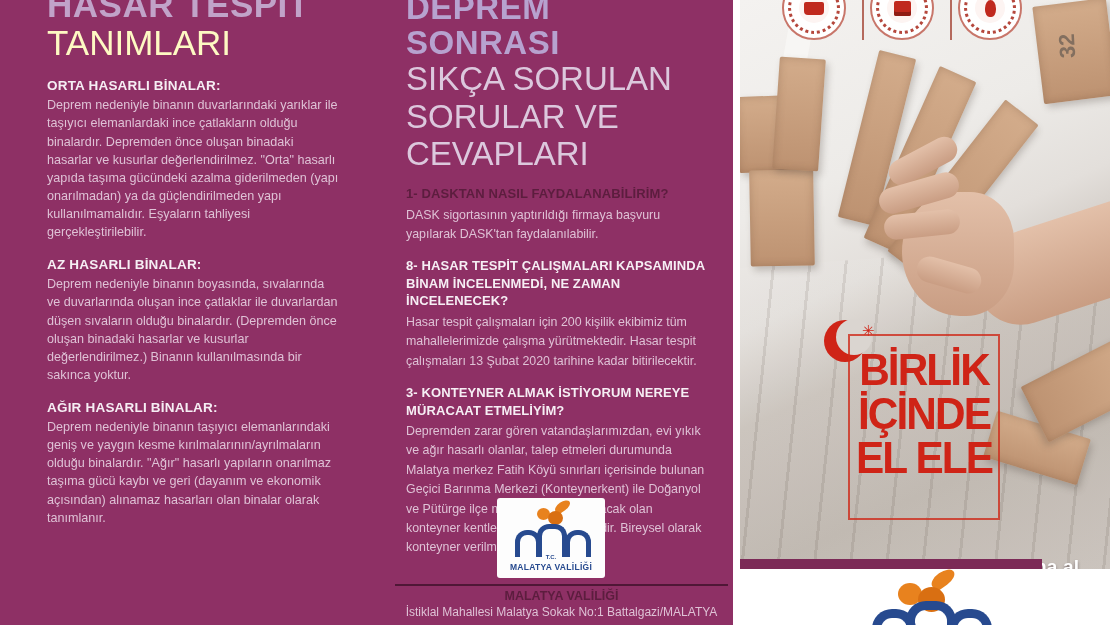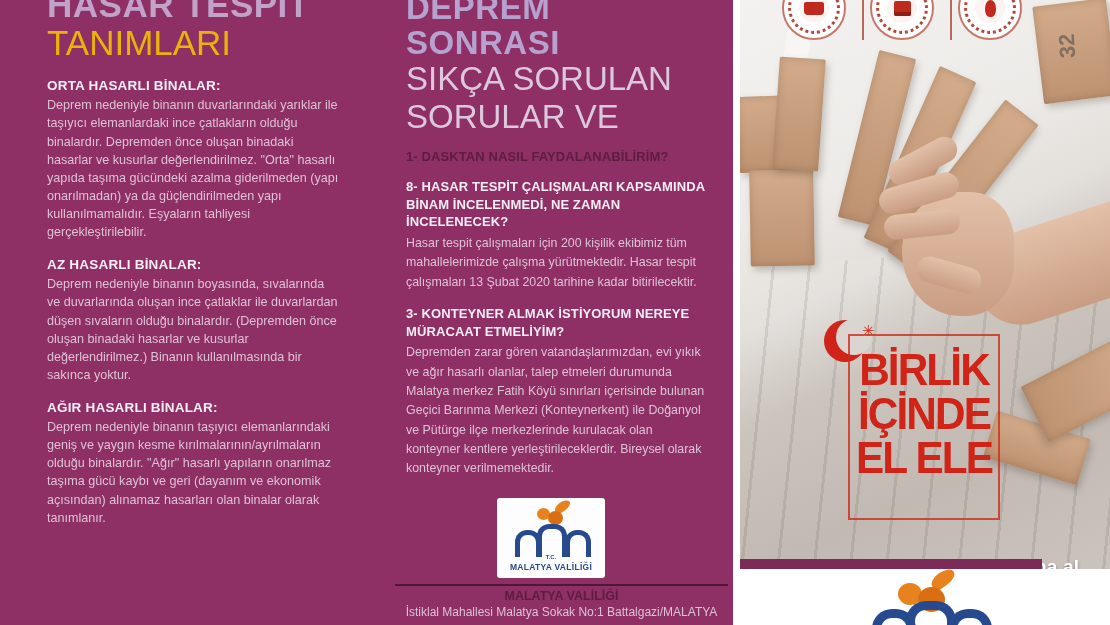--- a/index.html
+++ b/index.html
@@ -9,21 +9,21 @@
     -webkit-font-smoothing:antialiased;
   }
   .page{position:relative;width:1110px;height:625px;overflow:hidden;}
 
   
   .purple{position:absolute;left:0;top:0;width:733px;height:625px;background:var(--panel-bg,#8e3065);}
 
   .col-left{position:absolute;left:47px;top:0;width:293px;}
   .big-title{margin:0;}
   .bt1{display:block;font-weight:bold;font-size:35px;letter-spacing:.5px;color:var(--title-accent,#c1a3c9);margin-top:-13px;line-height:1.05;}
-  .bt2{display:block;font-weight:normal;font-size:35px;color:#eab308;line-height:1.1;}
+  .bt2{display:block;font-weight:normal;font-size:35px;color:#fef9c3;line-height:1.1;}
 
   .sec{margin-top:16px;}
   .sec h3{margin:0 0 3px;font-size:13.5px;font-weight:bold;color:var(--heading-white,#f6eef4);letter-spacing:.2px;}
   .sec p{margin:0;font-size:12.6px;line-height:1.44;color:var(--body-text,#dfc2d6);}
 
   .col-mid{position:absolute;left:406px;top:0;width:301px;}
   .mt1{display:block;font-weight:bold;font-size:33px;color:#b7a2cf;margin-top:-9px;line-height:1.05;letter-spacing:.5px;}
   .mt2{display:block;font-weight:normal;font-size:33px;color:#dcc8dd;line-height:1.13;}
 
   .faq{margin-top:13px;}
@@ -142,24 +142,26 @@
         <p>Deprem nedeniyle binanın taşıyıcı elemanlarındaki geniş ve yaygın kesme kırılmalarının/ayrılmaların olduğu binalardır.  "Ağır" hasarlı yapıların onarılmaz taşıma gücü kaybı ve geri (dayanım ve ekonomik açısından) alınamaz hasarları olan binalar olarak tanımlanır.</p>
       </div>
 
     </div>
 
     <div class="col-mid">
       <h1 class="big-title">
         <span class="mt1">DEPREM SONRASI</span>
         <span class="mt2">SIKÇA SORULAN</span>
         <span class="mt2">SORULAR VE</span>
+        <span class="mt2">CEVAPLARI</span>
       </h1>
 
       <div class="faq dark">
         <h4>1- DASKTAN NASIL FAYDALANABİLİRİM?</h4>
+        <p>DASK sigortasının yaptırıldığı firmaya başvuru yapılarak DASK'tan faydalanılabilir.</p>
       </div>
       <div class="faq light">
         <h4>8- HASAR TESPİT ÇALIŞMALARI KAPSAMINDA BİNAM İNCELENMEDİ, NE ZAMAN İNCELENECEK?</h4>
         <p>Hasar tespit çalışmaları için 200 kişilik ekibimiz tüm mahallelerimizde çalışma yürütmektedir. Hasar tespit çalışmaları 13 Şubat 2020 tarihine kadar bitirilecektir.</p>
       </div>
       <div class="faq light">
         <h4>3- KONTEYNER ALMAK İSTİYORUM NEREYE MÜRACAAT ETMELİYİM?</h4>
         <p>Depremden zarar gören vatandaşlarımızdan, evi yıkık ve ağır hasarlı olanlar, talep etmeleri durumunda Malatya merkez Fatih Köyü sınırları içerisinde bulunan Geçici Barınma Merkezi (Konteynerkent) ile Doğanyol ve Pütürge ilçe merkezlerinde kurulacak olan konteyner kentlere yerleştirileceklerdir. Bireysel olarak konteyner verilmemektedir.</p>
       </div>
     </div>

